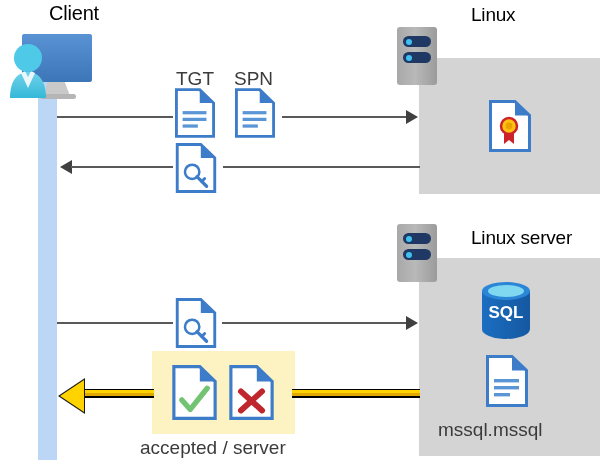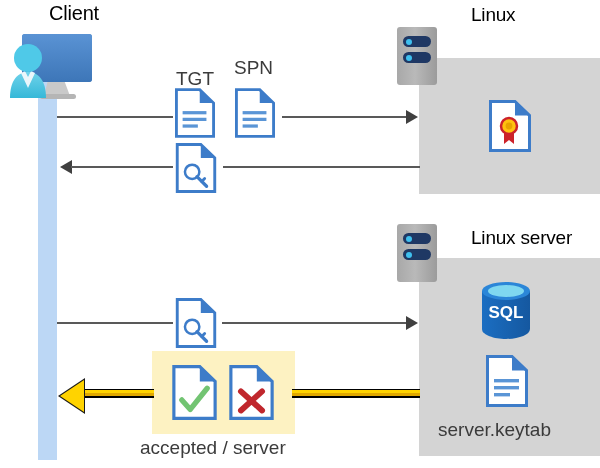--- a/index.html
+++ b/index.html
@@ -56,21 +56,21 @@
   
   #highlight{left:152px;top:351px;width:143px;height:83px;background:#fdf2c2;}
 
   
   .doc{position:absolute;}
   .doc svg{display:block;}
 
   
   .lbl{color:#3b3b3b;font-size:19px;}
   #tgt-label{left:176px;top:68px;}
-  #spn-label{left:234px;top:57px;}
+  #spn-label{left:234px;top:68px;}
   #keytab-label{left:438px;top:419px;font-size:19px;color:#3b3b3b;}
   #accdeny-label{left:140px;top:437px;font-size:19px;color:#3b3b3b;}
 </style>
 </head>
 <body>
 
 <div class="abs title" id="client-title">Client</div>
 
 <div class="abs" id="client-lifeline"></div>
 
@@ -156,21 +156,21 @@
 <div class="abs doc" style="left:486px;top:355px;">
   <svg width="42" height="52" viewBox="0 0 42 52">
     <path d="M1.5 1.5 H26 L40.5 15.5 V50.5 H1.5 Z" fill="#ffffff" stroke="#3d7cc9" stroke-width="3"></path>
     <path d="M26 1.5 L40.5 15.5 H26 Z" fill="#3d7cc9"></path>
     <rect x="8" y="24" width="25" height="3.4" fill="#5a95d6"></rect>
     <rect x="8" y="31" width="25" height="3.4" fill="#5a95d6"></rect>
     <rect x="8" y="38" width="16" height="3.4" fill="#5a95d6"></rect>
   </svg>
 </div>
 
-<div class="abs" id="keytab-label">server.keytab</div>
+<div class="abs" id="keytab-label">mssql.mssql</div>
 
 <div class="abs lbl" id="tgt-label">TGT</div>
 <div class="abs lbl" id="spn-label">SPN</div>
 
 <div class="abs line" style="left:57px;top:116px;width:116px;"></div>
 <div class="abs line" style="left:282px;top:116px;width:126px;"></div>
 <div class="abs arrowR" style="left:406px;top:110px;"></div>
 
 <div class="abs doc" style="left:175px;top:88px;">
   <svg width="40" height="50" viewBox="0 0 42 52">

